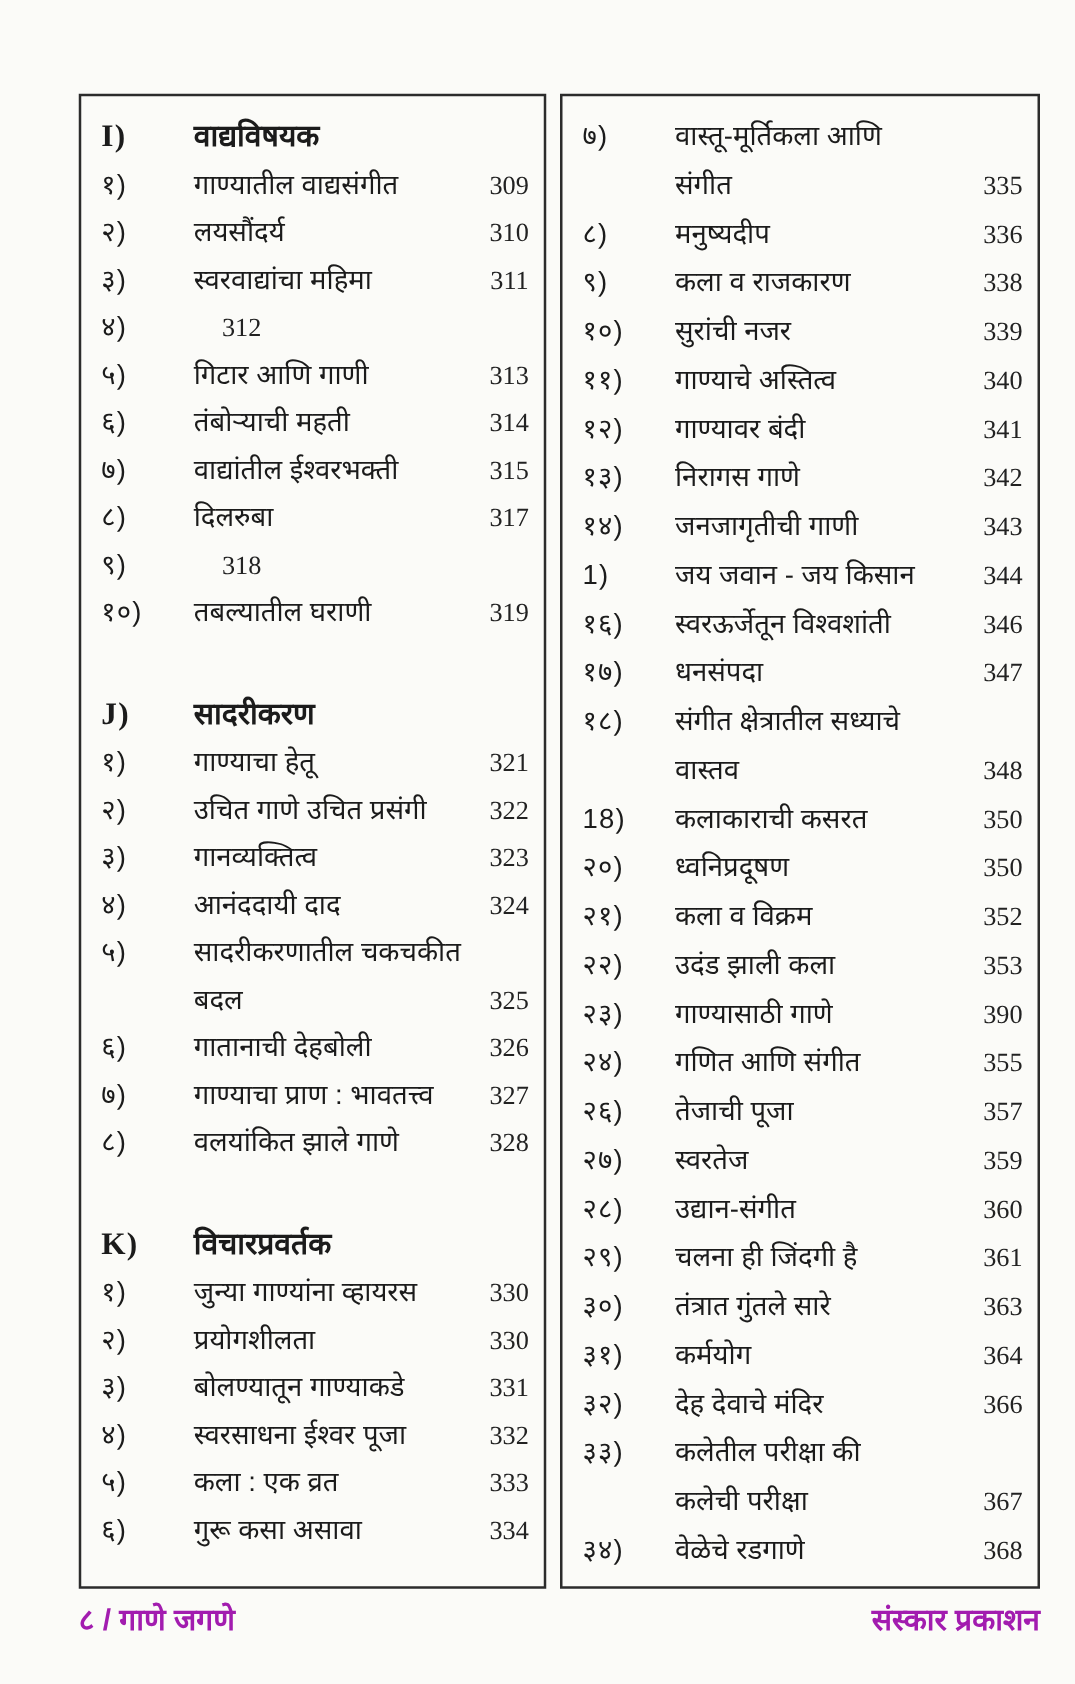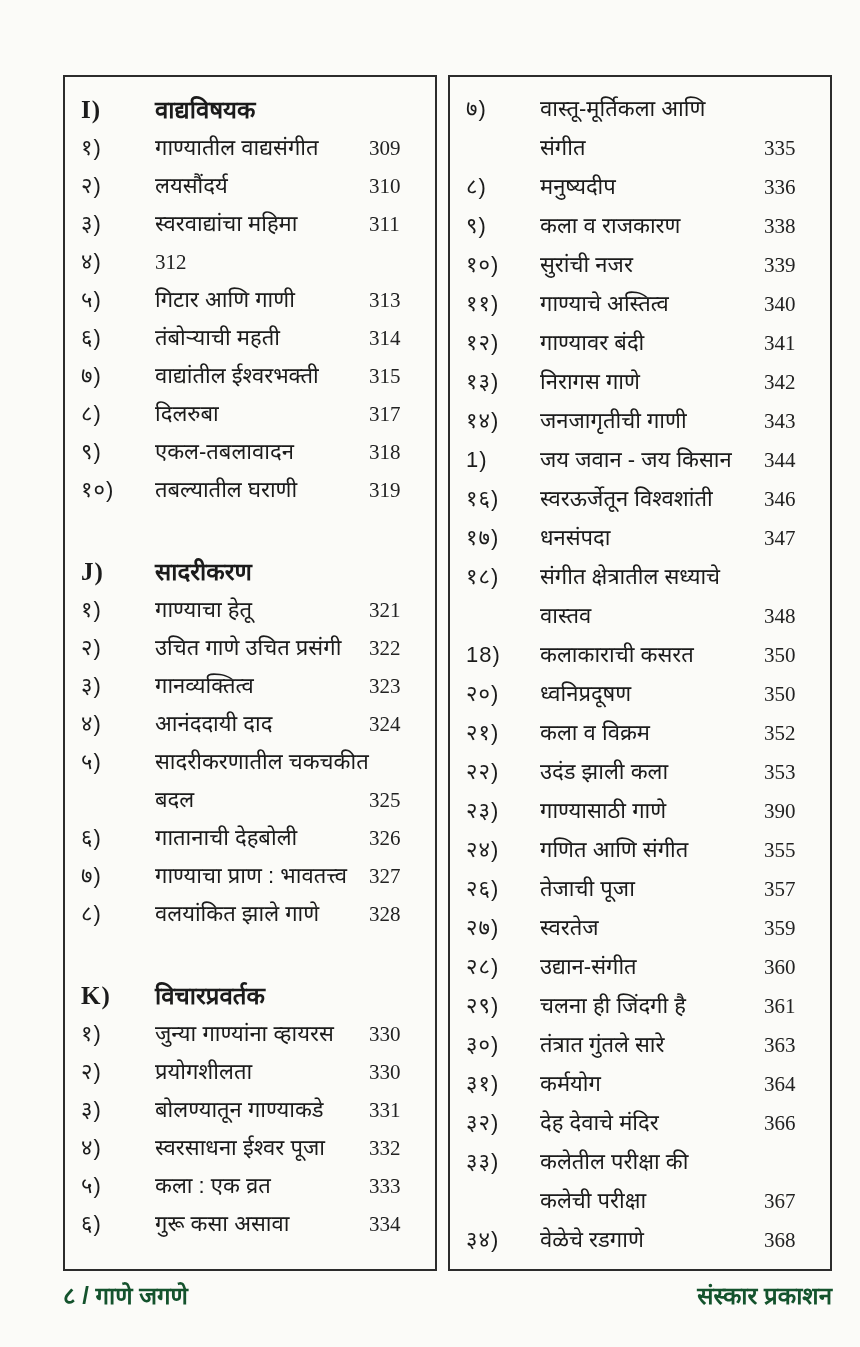--- a/index.html
+++ b/index.html
@@ -46,20 +46,21 @@
     flex: 0 0 74px;
     font-size: 22px;
     letter-spacing: 1px;
   }
   .title {
     flex: 1 1 auto;
     overflow: visible;
   }
   .pg {
     flex: 0 0 54px;
+    text-align: right;
     font-family: "Liberation Serif", "DejaVu Serif", serif;
     font-size: 21px;
     color: #222;
   }
 
   .row.section { margin-top: 44px; }
   .row.section:first-child { margin-top: 2px; }
   .row.section .num {
     font-family: "Liberation Serif", "DejaVu Serif", serif;
     font-weight: 700;
@@ -73,21 +74,21 @@
   .footer {
     position: absolute;
     top: 1278px;
     left: 63px;
     width: 769px;
     display: flex;
     justify-content: space-between;
     align-items: baseline;
     font-weight: 700;
     font-size: 24px;
-    color: #14532d;
+    color: #a21caf;
   }
 </style>
 </head>
 <body>
 
 <div>
 
   <div class="boxes">
     <div class="col col-left">
         <div class="row section">
@@ -129,21 +130,20 @@
           <span class="title">वाद्यांतील ईश्वरभक्ती</span>
           <span class="pg">315</span>
         </div>
         <div class="row">
           <span class="num">८)</span>
           <span class="title">दिलरुबा</span>
           <span class="pg">317</span>
         </div>
         <div class="row">
           <span class="num">९)</span>
-          <span class="title">एकल-तबलावादन</span>
           <span class="pg">318</span>
         </div>
         <div class="row">
           <span class="num">१०)</span>
           <span class="title">तबल्यातील घराणी</span>
           <span class="pg">319</span>
         </div>
         <div class="row section">
           <span class="num">J)</span>
           <span class="title">सादरीकरण</span>

